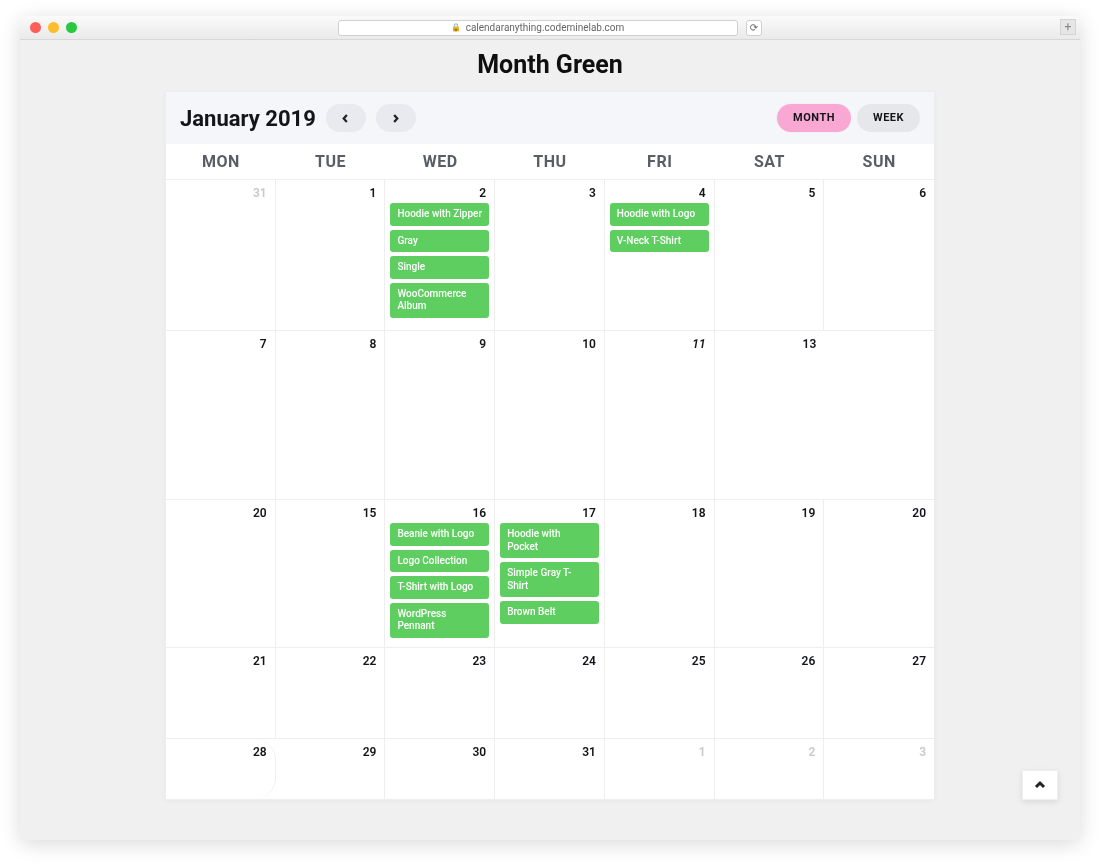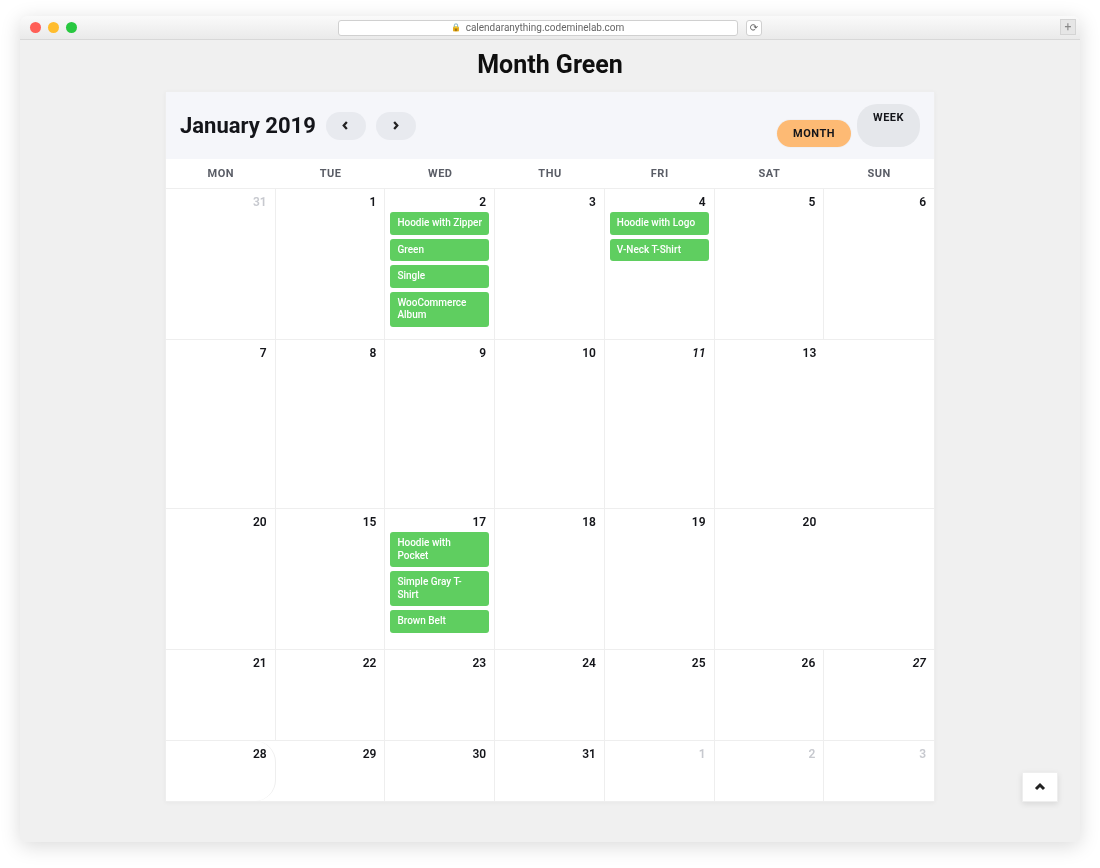--- a/index.html
+++ b/index.html
@@ -121,31 +121,31 @@
   .view-toggles { display: flex; gap: 6px; }
   .view-btn {
     padding: 7px 16px;
     border-radius: 20px;
     font-size: 11px;
     font-weight: 700;
     letter-spacing: 0.5px;
     cursor: pointer;
     color: #14151a;
   }
-  .view-btn.active { background: #fdba74; box-shadow: 0 0 0 1px rgba(0,0,0,0.02); margin-top: 16px; }
+  .view-btn.active { background: #f9a8d4; box-shadow: 0 0 0 1px rgba(0,0,0,0.02); }
   .view-btn.inactive { background: #e5e7eb; }
   .day-headers {
     display: grid;
     grid-template-columns: repeat(7, 1fr);
     border-bottom: 1px solid #eee;
   }
   .day-header {
     text-align: center;
     padding: 8px 0;
-    font-size: 11px;
+    font-size: 16px;
     font-weight: 700;
     color: #5a5d66;
     letter-spacing: 0.5px;
   }
   .weeks { display: flex; flex-direction: column; }
   .week {
     display: grid;
     grid-template-columns: repeat(7, 1fr);
     border-bottom: 1px solid #eee;
   }
@@ -250,21 +250,21 @@
           <div class="week">
             <div class="cell" style="min-height: 150px;">
               <div class="daynum mute">31</div>
             </div>
             <div class="cell" style="min-height: 150px;">
               <div class="daynum">1</div>
             </div>
             <div class="cell" style="min-height: 150px;">
               <div class="daynum">2</div>
               <div class="event">Hoodie with Zipper</div>
-              <div class="event">Green</div>
+              <div class="event">Gray</div>
               <div class="event">Single</div>
               <div class="event">WooCommerce Album</div>
             </div>
             <div class="cell" style="min-height: 150px;">
               <div class="daynum">3</div>
             </div>
             <div class="cell" style="min-height: 150px;">
               <div class="daynum">4</div>
               <div class="event">Hoodie with Logo</div>
               <div class="event">V-Neck T-Shirt</div>
@@ -295,20 +295,27 @@
             <div class="cell" style="min-height: 168px;">
               <div class="daynum">13</div>
             </div>
           </div>
           <div class="week">
             <div class="cell" style="min-height: 140px;">
               <div class="daynum">20</div>
             </div>
             <div class="cell" style="min-height: 140px;">
               <div class="daynum">15</div>
+            </div>
+            <div class="cell" style="min-height: 140px;">
+              <div class="daynum">16</div>
+              <div class="event">Beanie with Logo</div>
+              <div class="event">Logo Collection</div>
+              <div class="event">T-Shirt with Logo</div>
+              <div class="event">WordPress Pennant</div>
             </div>
             <div class="cell" style="min-height: 140px;">
               <div class="daynum">17</div>
               <div class="event">Hoodie with Pocket</div>
               <div class="event">Simple Gray T-Shirt</div>
               <div class="event">Brown Belt</div>
             </div>
             <div class="cell" style="min-height: 140px;">
               <div class="daynum">18</div>
             </div>
@@ -331,21 +338,21 @@
             </div>
             <div class="cell" style="min-height: 90px;">
               <div class="daynum">24</div>
             </div>
             <div class="cell" style="min-height: 90px;">
               <div class="daynum">25</div>
             </div>
             <div class="cell" style="min-height: 90px;">
               <div class="daynum">26</div>
             </div>
-            <div class="cell" style="min-height: 90px; font-style: italic;">
+            <div class="cell" style="min-height: 90px;">
               <div class="daynum">27</div>
             </div>
           </div>
           <div class="week">
             <div class="cell" style="min-height: 60px; border-radius: 21px;">
               <div class="daynum">28</div>
             </div>
             <div class="cell" style="min-height: 60px;">
               <div class="daynum">29</div>
             </div>

